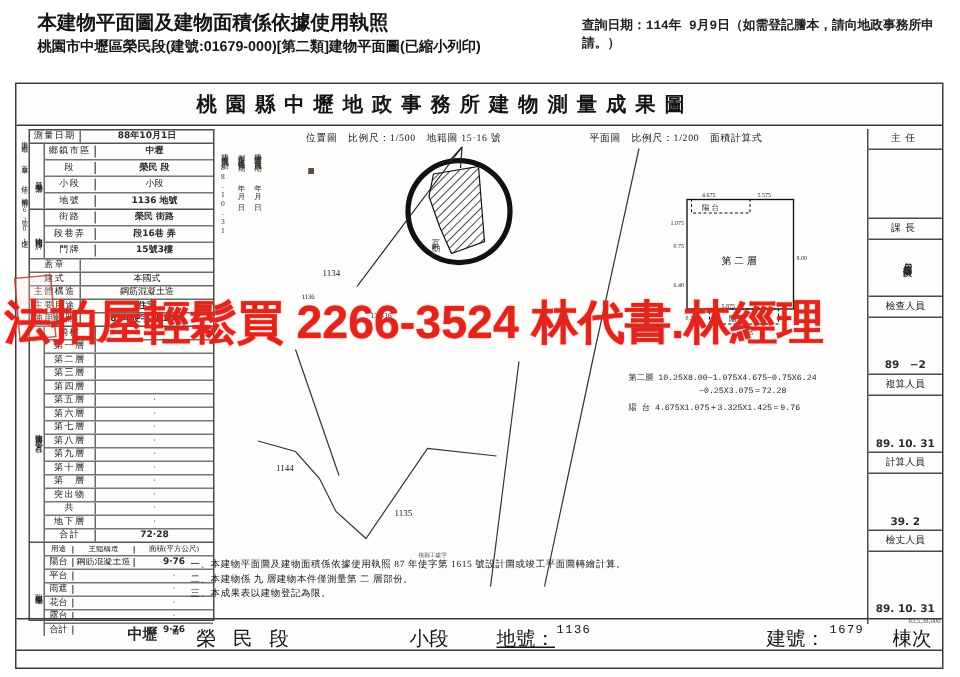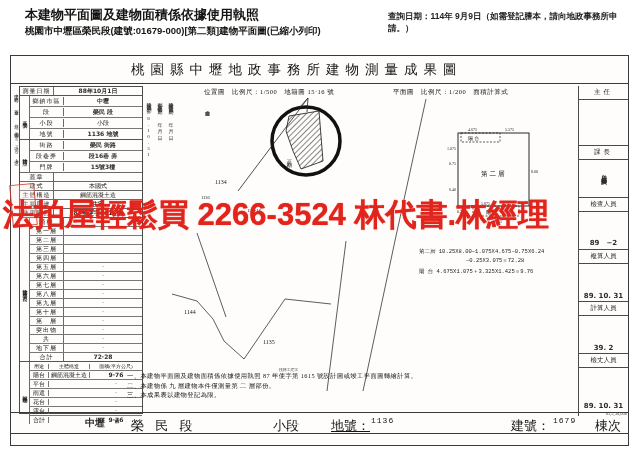--- a/index.html
+++ b/index.html
@@ -1,25 +1,25 @@
 <!DOCTYPE html>
 <html><head>
 <meta charset="utf-8">
 <style>
   html,body{margin:0;padding:0;}
   body{width:640px;height:451px;position:relative;overflow:hidden;background:#fff;
        font-family:"Liberation Serif",serif;color:#171513;}
   .abs{position:absolute;}
   
   .sys-title{left:25px;top:6px;font-family:"Liberation Sans",sans-serif;font-weight:bold;font-size:13px;}
-  .sys-date{left:388px;top:11px;font-family:Liberation Sans, sans-serif;font-weight:bold;font-size:8.5px;color:#222;}
+  .sys-date{left:388px;top:11px;font-family:Liberation Mono, monospace;font-weight:bold;font-size:8.5px;color:#222;}
   .sys-sub{left:25px;top:25px;font-family:"Liberation Sans",sans-serif;font-weight:bold;font-size:9.5px;}
   
   .doc{left:10px;top:55px;width:617px;height:389px;border:1px solid #3a3a3a;background:#fefdfb;}
-  .doc-title{left:120px;top:5px;font-size:13.5px;font-weight:normal;letter-spacing:6px;white-space:nowrap;text-align:right;}
+  .doc-title{left:120px;top:5px;font-size:13.5px;font-weight:bold;letter-spacing:6px;white-space:nowrap;text-align:right;}
   .title-rule{left:0;top:27px;width:617px;border-top:1px solid #3a3a3a;height:0;}
   
   .ltab{left:8px;top:30px;width:122px;height:326px;border:1px solid #4a4a4a;display:flex;flex-direction:column;font-size:6px;line-height:1;}
   .lrow{display:flex;border-top:1px solid #6a6a6a;align-items:center;}
   .lrow:first-child{border-top:none;}
   .lc1{width:33px;border-right:1px solid #6a6a6a;text-align:center;letter-spacing:1px;padding:1px 0;}
   .lc2{flex:1;text-align:center;padding:1px 0;white-space:nowrap;overflow:hidden;}
   .hw{font-family:"DejaVu Sans",sans-serif;font-weight:bold;color:#2b2b2b;}
   .lgroup{display:flex;border-top:1px solid #555;}
   .glabel{width:9px;border-right:1px solid #6a6a6a;writing-mode:vertical-rl;text-orientation:upright;

